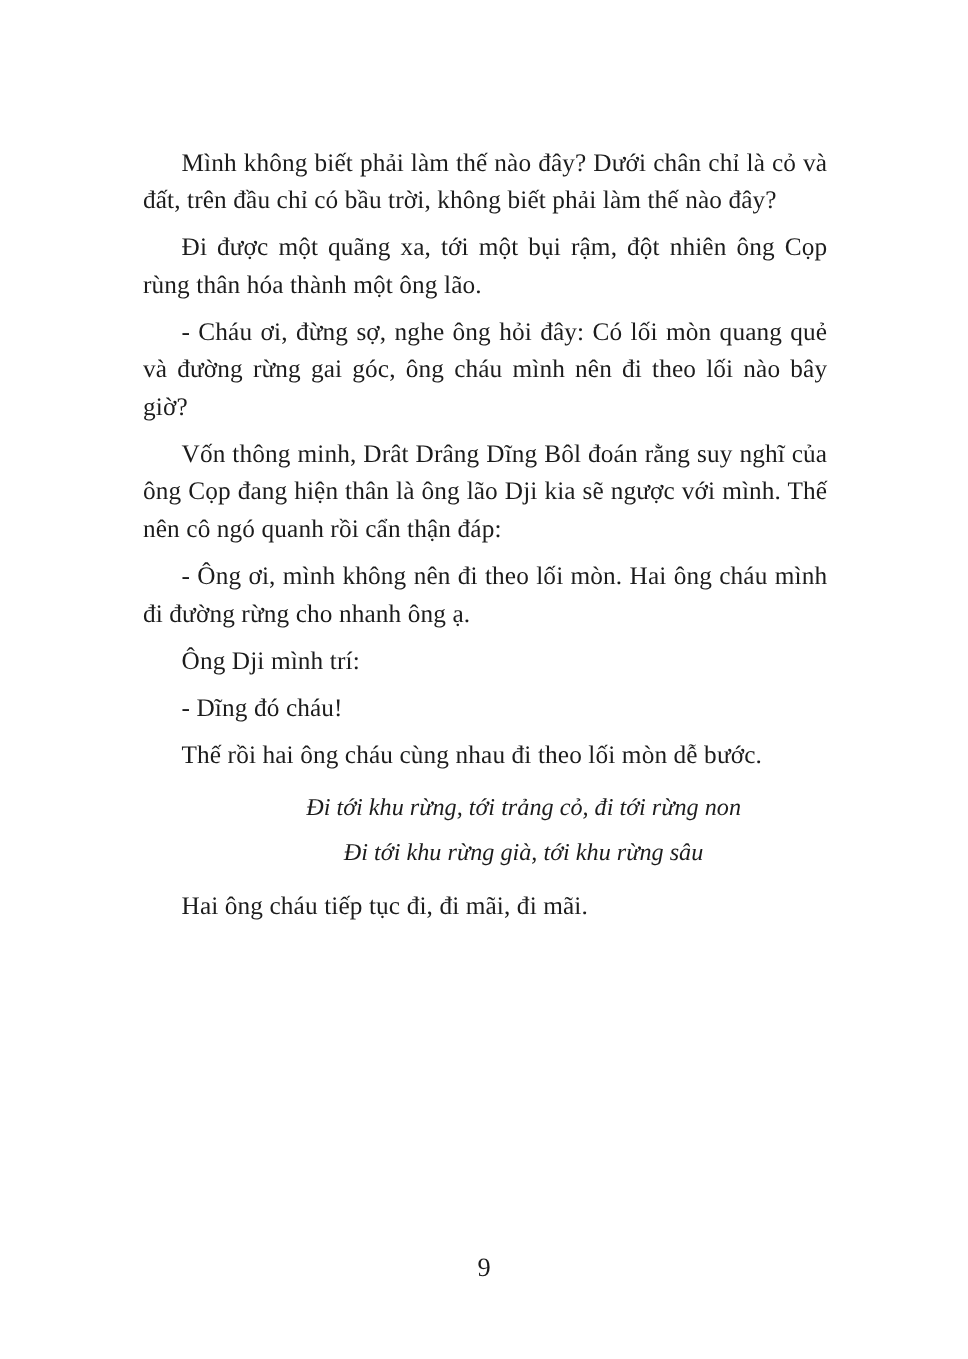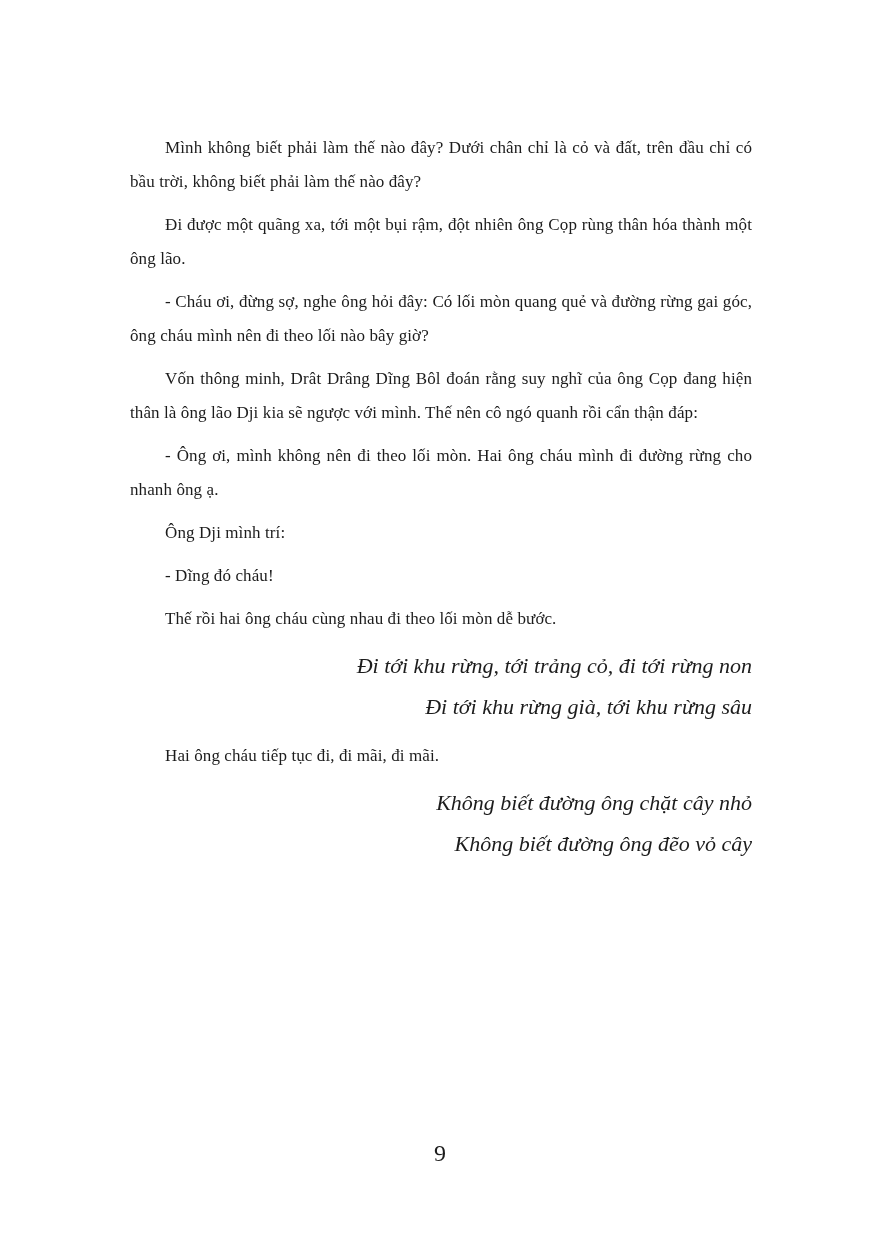--- a/index.html
+++ b/index.html
@@ -17,35 +17,35 @@
     color: #1c1c1c;
   }
   .text-block {
     position: absolute;
     left: 130px;
     top: 131px;
     width: 622px;
   }
   p.para {
     margin: 0 0 9px 0;
-    font-size: 17px;
+    font-size: 23px;
     line-height: 34px;
     text-align: justify;
     text-indent: 35px;
     letter-spacing: 0.1px;
   }
   .verse-group {
     margin: 5px 0 12px 70px;
   }
   p.verse {
     margin: 0;
     font-size: 22px;
     line-height: 41px;
     font-style: italic;
-    text-align: right;
+    text-align: center;
     text-indent: 0;
   }
   .page-number {
     position: absolute;
     top: 1138px;
     left: 0;
     width: 880px;
     text-align: center;
     font-size: 24px;
     line-height: 30px;
@@ -67,21 +67,17 @@
     <p class="para">- Dĩng đó cháu!</p>
     <p class="para">Thế rồi hai ông cháu cùng nhau đi theo lối mòn dễ bước.</p>
 
     <div class="verse-group">
       <p class="verse">Đi tới khu rừng, tới trảng cỏ, đi tới rừng non</p>
       <p class="verse">Đi tới khu rừng già, tới khu rừng sâu</p>
     </div>
 
     <p class="para">Hai ông cháu tiếp tục đi, đi mãi, đi mãi.</p>
 
-    <div class="verse-group">
-      <p class="verse">Không biết đường ông chặt cây nhỏ</p>
-      <p class="verse">Không biết đường ông đẽo vỏ cây</p>
-    </div>
 
   </div>
 
   <div class="page-number">9</div>
 </div>
 
 </body></html>

